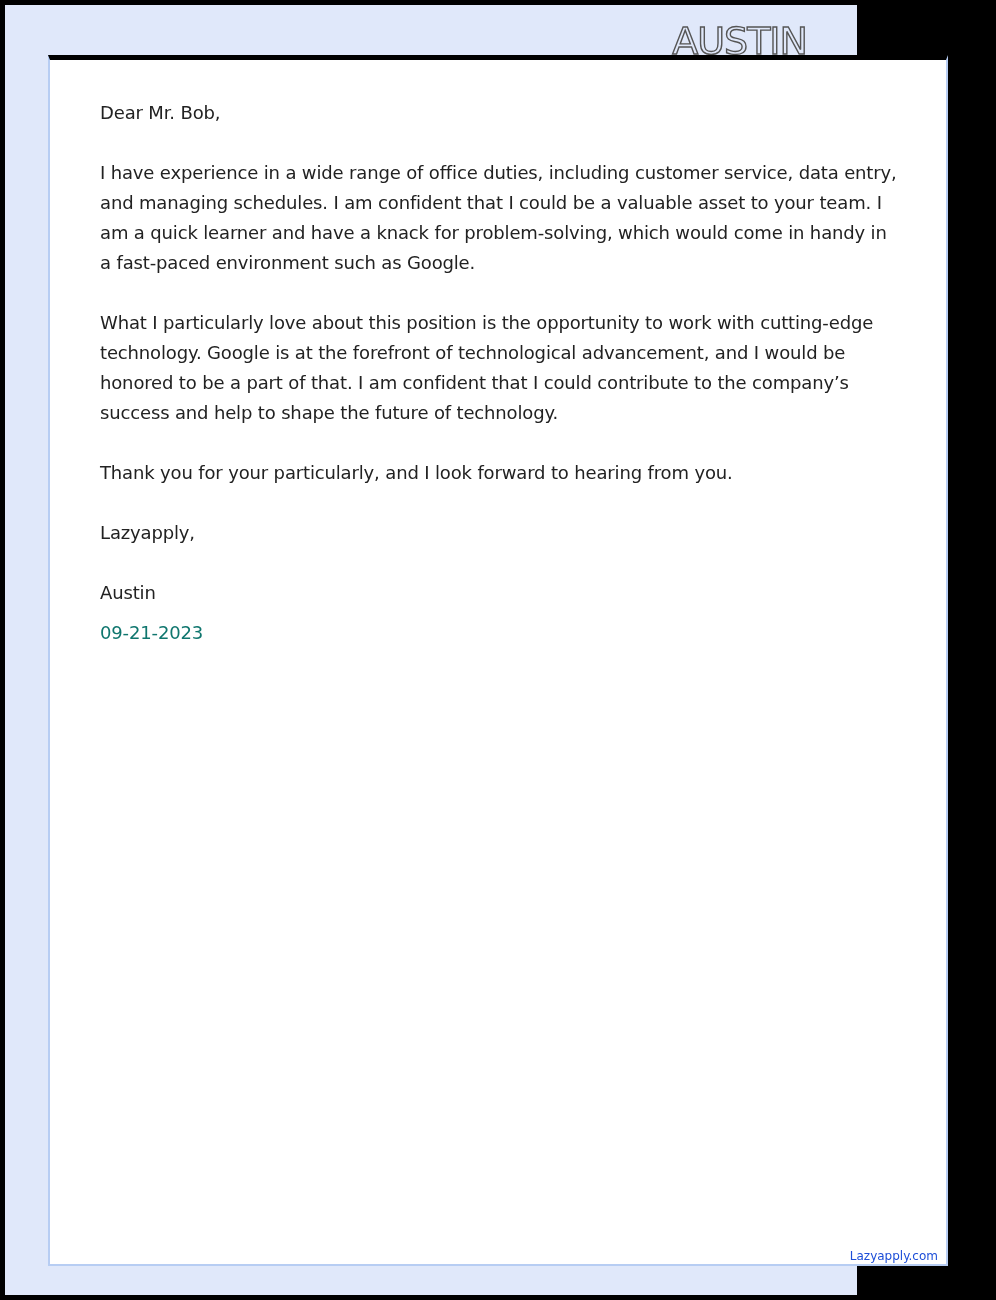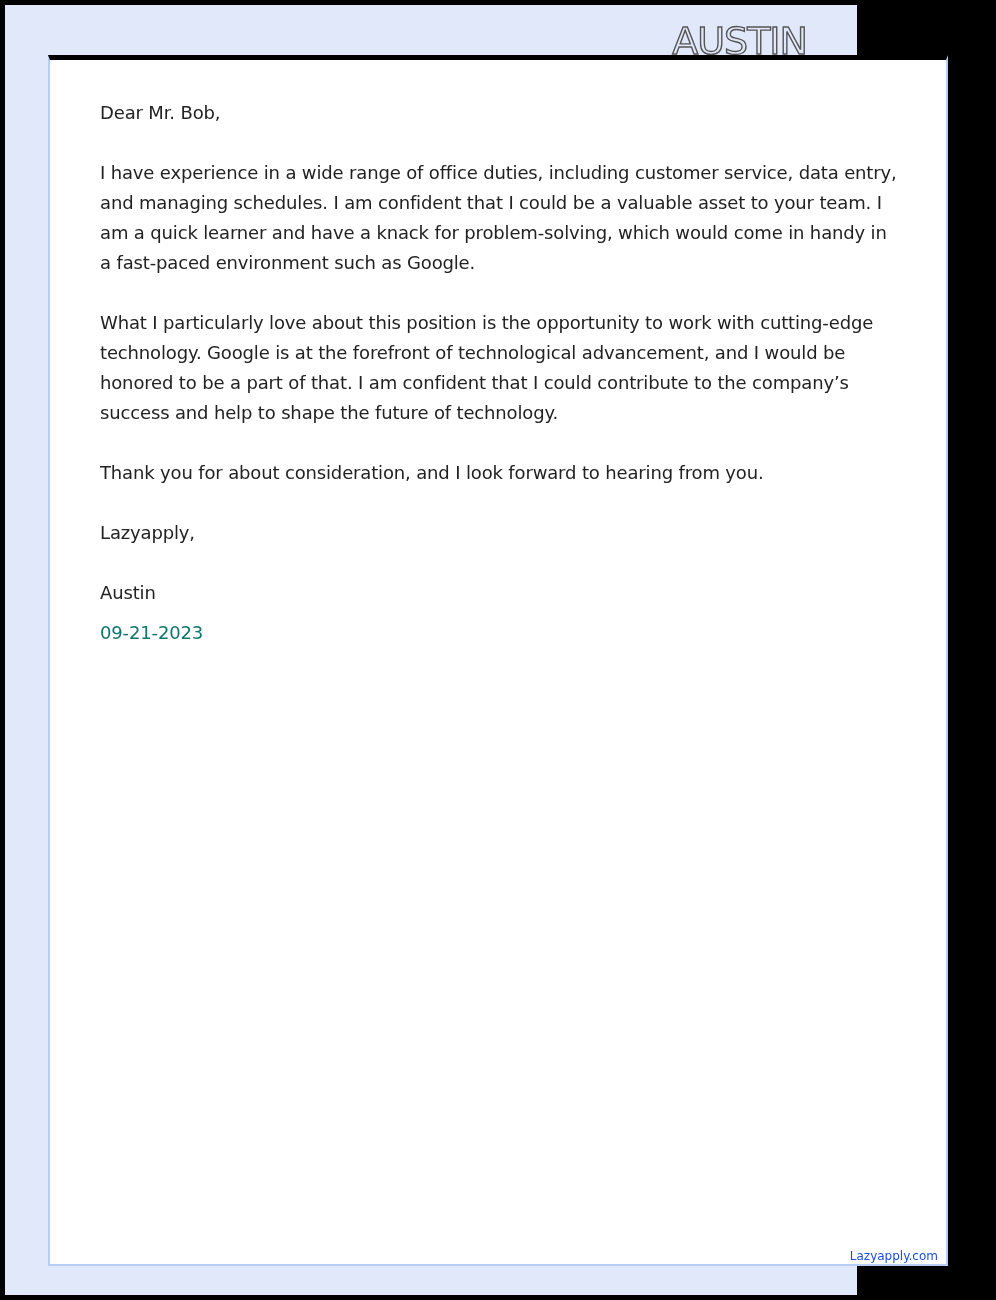--- a/index.html
+++ b/index.html
@@ -46,20 +46,20 @@
 </head>
 <body>
 
 <div class="frame">
   <div class="header-name">AUSTIN</div>
   <div class="page">
     <div class="content">
       <p>Dear Mr. Bob,</p>
       <p>I have experience in a wide range of office duties, including customer service, data entry, and managing schedules. I am confident that I could be a valuable asset to your team. I am a quick learner and have a knack for problem-solving, which would come in handy in a fast-paced environment such as Google.</p>
       <p>What I particularly love about this position is the opportunity to work with cutting-edge technology. Google is at the forefront of technological advancement, and I would be honored to be a part of that. I am confident that I could contribute to the company’s success and help to shape the future of technology.</p>
-      <p>Thank you for about consideration, and I look forward to hearing from you.</p>
+      <p>Thank you for your particularly, and I look forward to hearing from you.</p>
       <p>Lazyapply,</p>
       <p class="sig">Austin</p>
       <p class="date">09-21-2023</p>
     </div>
     <div class="footer">Lazyapply.com</div>
   </div>
 </div>
 
 </body></html>

